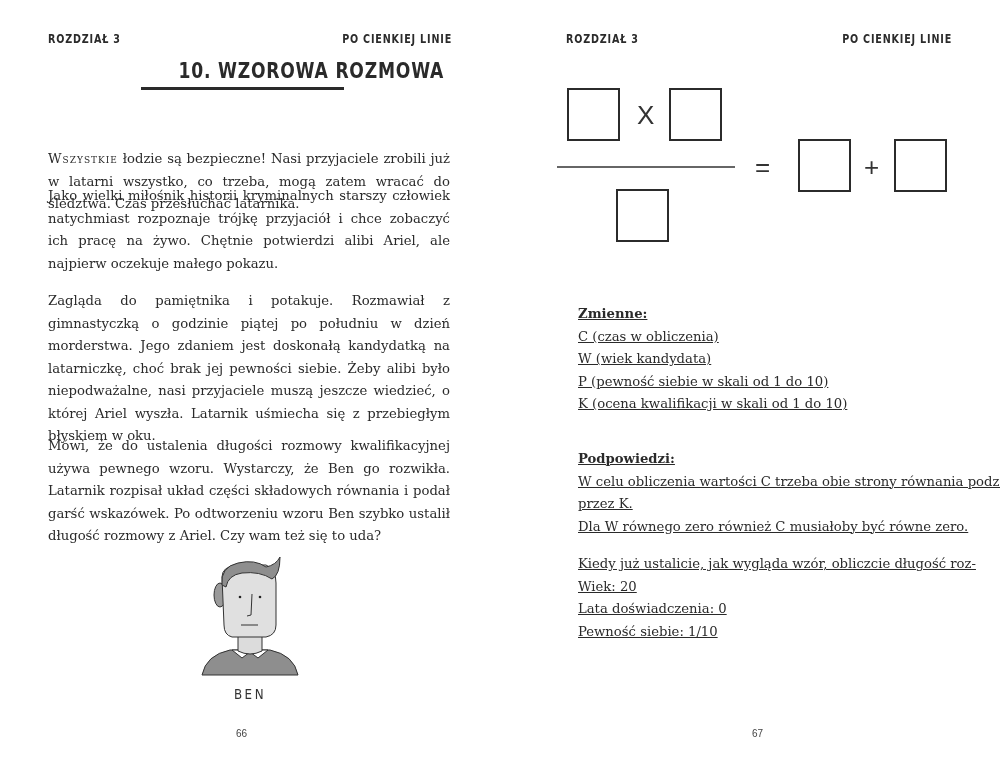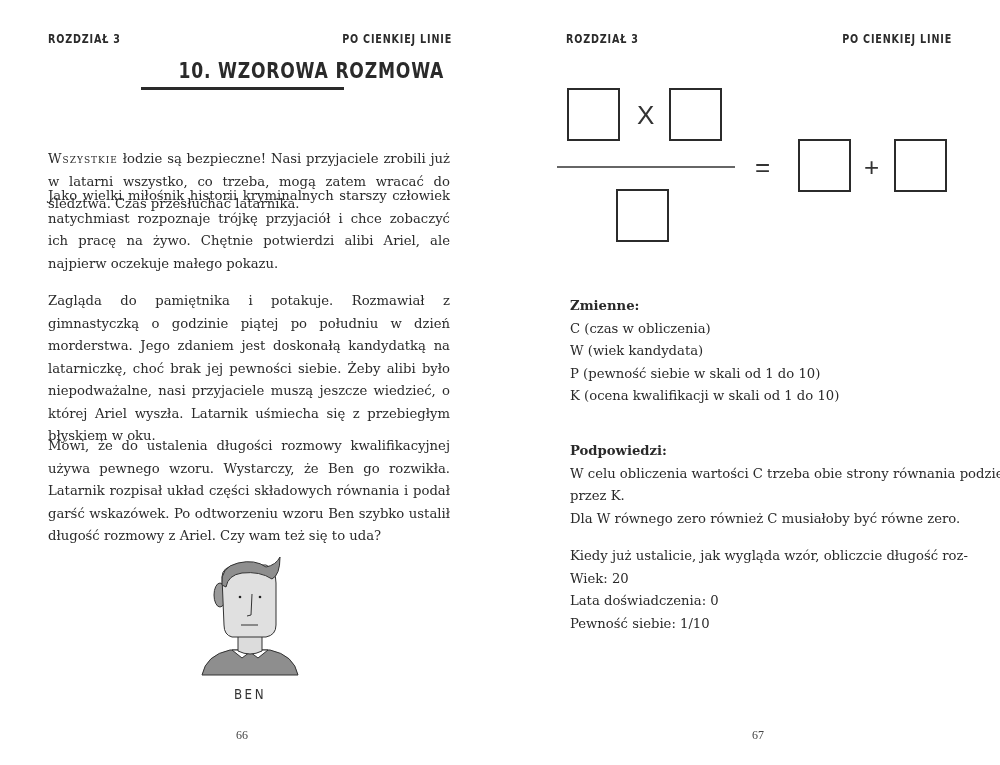--- a/index.html
+++ b/index.html
@@ -7,27 +7,27 @@
   .page { position:absolute; top:0; height:765px; width:500px; }
   .page.left { left:0; }
   .running-head { position:absolute; top:31px; font-family:"DejaVu Sans Condensed","DejaVu Sans", sans-serif; font-weight:bold; font-size:13px; letter-spacing:1px; color:#2b2b2b; transform:scaleX(0.82); }
   .rh-left { left:48px; transform-origin:left center; }
   .rh-right { right:48px; transform-origin:right center; }
   .chapter-title { position:absolute; top:58px; left:141px; width:203px; text-align:left; font-family:"DejaVu Sans", sans-serif; font-weight:bold; font-size:22px; letter-spacing:1px; color:#2a2a2a; border-bottom:3px solid #2a2a2a; padding-bottom:4px; white-space:nowrap; }
   .chapter-title span { display:inline-block; transform:scaleX(0.78); transform-origin:center; }
   .body-text { font-family:"DejaVu Serif", serif; font-size:13.2px; line-height:22.5px; color:#2a2a2a; }
   .para { position:absolute; left:48px; width:402px; margin:0; text-align:justify; hyphens:manual; }
   .smallcaps { font-variant:small-caps; letter-spacing:1px; }
-  .page-number { position:absolute; top:728px; font-family:Liberation Serif, serif; font-size:12px; color:#444; }
+  .page-number { position:absolute; top:728px; font-family:Liberation Sans, sans-serif; font-size:10px; color:#444; }
   .figure { position:absolute; left:200px; top:555px; width:100px; height:150px; }
   .figure-caption { position:absolute; left:200px; width:100px; top:686px; text-align:center; font-family:"DejaVu Sans", sans-serif; font-size:14px; letter-spacing:3px; color:#333; transform:scaleX(0.85); }
   .box { position:absolute; width:53px; height:53px; border:2px solid #2b2b2b; box-sizing:border-box; background:#fff; }
   .op { position:absolute; font-family:"Liberation Sans", sans-serif; font-size:26px; color:#333; line-height:26px; }
   .fraction-line { position:absolute; left:557px; top:166px; width:178px; height:0; border-top:2px solid #666; }
-  .r-block { position:absolute; left:566px; width:386px; margin:4px; }
+  .r-block { position:absolute; left:566px; width:386px; margin:12px;text-decoration:underline; }
   .r-line { display:block; white-space:nowrap; }
   .r-head { font-weight:bold; }
 </style>
 </head>
 <body>
 
 <div class="page left">
   <div class="running-head rh-left">ROZDZIAŁ 3</div>
   <div class="running-head rh-right">PO CIENKIEJ LINIE</div>
 

